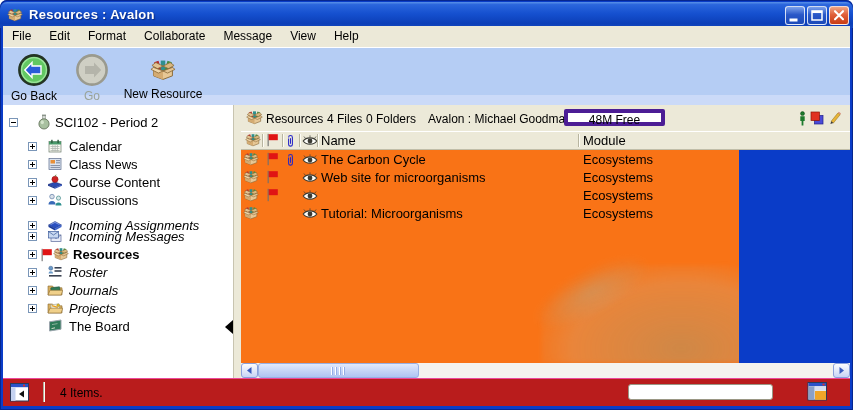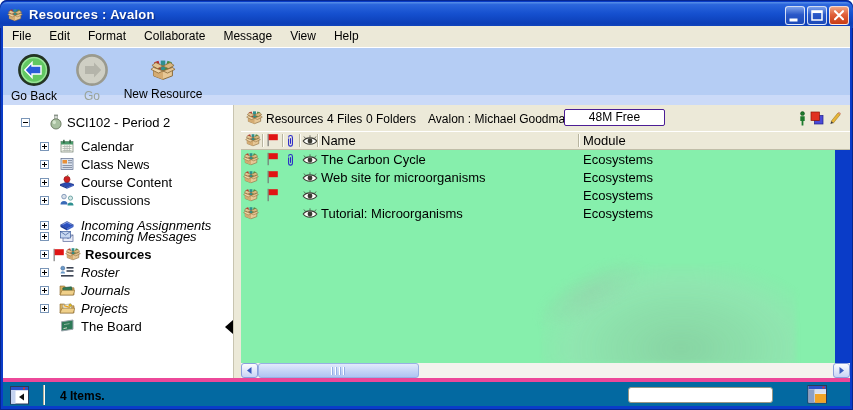--- a/index.html
+++ b/index.html
@@ -30,57 +30,57 @@
   .tb-back{left:4px;width:54px;}
   .tb-forward{left:58px;width:62px;color:#9aa398;}
   .tb-new{left:118px;width:84px;}
   .tb-new svg{margin-top:4px;margin-bottom:4px;}
 
   
   .tree{position:absolute;left:3px;top:105px;width:230px;height:273px;background:#fff;overflow:hidden;}
   .splitter{position:absolute;left:233px;top:105px;width:8px;height:273px;background:#ece9d8;border-left:1px solid #c8c4b0;box-sizing:border-box;}
   .split-arrow{position:absolute;left:225px;top:320px;width:0;height:0;border-top:7px solid transparent;border-bottom:7px solid transparent;border-right:8px solid #000;}
 
-  .trow{position:absolute;left:0;width:230px;height:18px;font-size:13px;white-space:nowrap;margin-left:12px;}
+  .trow{position:absolute;left:0;width:230px;height:18px;font-size:13px;white-space:nowrap;}
   .trow .exp{position:absolute;left:25px;top:4px;width:9px;height:9px;}
   .trow .ticon{position:absolute;left:44px;top:0;width:16px;height:16px;}
   .trow .tflag{position:absolute;left:37px;top:2px;width:13px;height:14px;}
   .trow .tlabel{position:absolute;left:66px;top:1px;}
   .trow-root .exp{left:6px;}
   .trow-root .ticon{left:33px;}
   .trow-root .tlabel{left:52px;}
   .trow-res .ticon{left:50px;}
   .trow-res .tlabel{left:70px;font-weight:bold;}
   .t-italic .tlabel{font-style:italic;}
 
   
   .panel{position:absolute;left:241px;top:105px;width:609px;height:273px;}
   .phead{position:absolute;left:0;top:0;width:609px;height:26px;background:#ece9d8;font-size:12px;}
   .phead .pbox{position:absolute;left:5px;top:4px;}
   .ph-text{position:absolute;top:7px;white-space:nowrap;}
   .ph-title{left:25px;}
   .ph-files{left:86px;}
   .ph-folders{left:125px;}
   .ph-account{left:187px;}
-  .free-box{position:absolute;left:323px;top:4px;width:101px;height:17px;background:#fff;border:1px solid #4c1d95;border-radius:2px;box-sizing:border-box;text-align:center;line-height:15px;font-size:12px;}
+  .free-box{position:absolute;left:323px;top:4px;width:101px;height:17px;background:#fff;border:4px solid #4c1d95;border-radius:2px;box-sizing:border-box;text-align:center;line-height:15px;font-size:12px;}
   .ph-ico{position:absolute;top:6px;}
   .ph-person{left:557px;}
   .ph-copy{left:569px;}
   .ph-pencil{left:587px;}
 
   .colhead{position:absolute;left:0;top:26px;width:609px;height:19px;background:#ece9d8;border-top:1px solid #fff;border-bottom:1px solid #c0bda8;box-sizing:border-box;font-size:13px;}
   .colsep{position:absolute;top:2px;width:1px;height:13px;background:#b8b5a0;box-shadow:1px 0 0 #fdfcf5;}
   .ch-box{position:absolute;left:4px;top:0;}
   .ch-flag{position:absolute;left:25px;top:1px;}
   .ch-clip{position:absolute;left:45px;top:2px;}
   .ch-eye{position:absolute;left:61px;top:3px;}
   .ch-name{position:absolute;left:80px;top:1px;}
   .ch-module{position:absolute;left:342px;top:1px;}
 
-  .list{position:absolute;left:0;top:45px;width:594px;height:213px;background:#86efac;overflow:hidden;}
+  .list{position:absolute;left:0;top:45px;width:498px;height:213px;background:#f97316;overflow:hidden;}
   .lrow{position:absolute;left:0;width:609px;height:18px;}
   .lrow .rbox{position:absolute;left:2px;top:0;}
   .lrow .rflag{position:absolute;left:25px;top:1px;}
   .lrow .rclip{position:absolute;left:45px;top:2px;}
   .lrow .reye{position:absolute;left:61px;top:3px;}
   .lrow .rname{position:absolute;left:80px;top:1px;font-size:13px;white-space:nowrap;}
   .lrow .rmod{position:absolute;left:342px;top:1px;font-size:13px;white-space:nowrap;}
 
   .wm1{position:absolute;left:300px;top:115px;width:255px;height:98px;
     background:radial-gradient(ellipse at 55% 85%,rgba(140,170,150,.38),rgba(180,200,190,.22) 55%,rgba(200,215,205,0) 78%);
@@ -93,21 +93,21 @@
   .sbtn{position:absolute;top:0;width:17px;height:15px;border:1px solid #8aa0dc;border-radius:3px;
     background:linear-gradient(180deg,#fdfdfe,#c8d4f6);box-sizing:border-box;padding:0;}
   .sb-left{left:0;}
   .sb-right{left:592px;}
   .sb-thumb{position:absolute;left:17px;top:0;width:161px;height:15px;border:1px solid #98b0e4;border-radius:3px;
     background:linear-gradient(180deg,#e2eafc 0%,#c2d2f6 60%,#b0c4f2 100%);box-sizing:border-box;}
   .sb-grip{position:absolute;left:50%;top:3px;margin-left:-8px;width:16px;height:8px;
     background:repeating-linear-gradient(90deg,#ffffff 0 1px,#94aee6 1px 2px,rgba(0,0,0,0) 2px 4px);}
 
   
-  .statusbar{position:absolute;left:3px;top:378px;width:847px;height:28px;background:#0369a1;border-top:4px solid #ec4899;box-sizing:border-box;font-weight:bold;}
+  .statusbar{position:absolute;left:3px;top:378px;width:847px;height:28px;background:#b91c1c;border-top:1px solid #ec4899;box-sizing:border-box;}
   .sb-icon-left{position:absolute;left:7px;top:4px;}
   .sb-sep{position:absolute;left:40px;top:3px;width:1px;height:20px;background:#b0ad98;box-shadow:1px 0 0 #fdfcf5;}
   .sb-text{position:absolute;left:57px;top:7px;font-size:12px;}
   .sb-inset{position:absolute;left:625px;top:5px;width:145px;height:16px;background:#fff;border:1px solid #9a9784;border-radius:3px;box-sizing:border-box;}
   .sb-icon-right{position:absolute;left:804px;top:3px;}
 </style>
 </head>
 <body>
 
 <svg width="0" height="0" style="position:absolute" aria-hidden="true">

